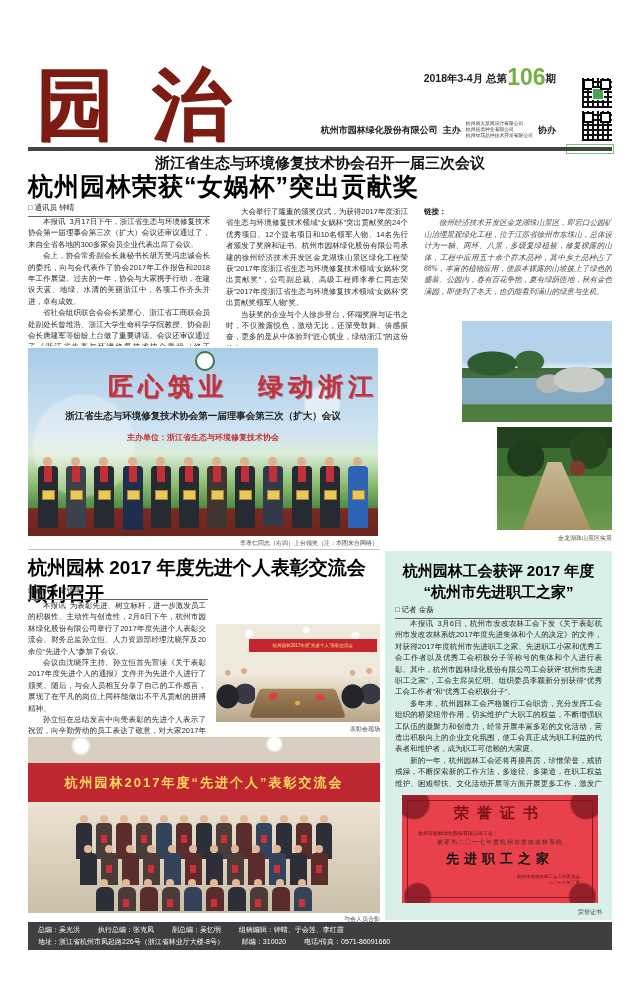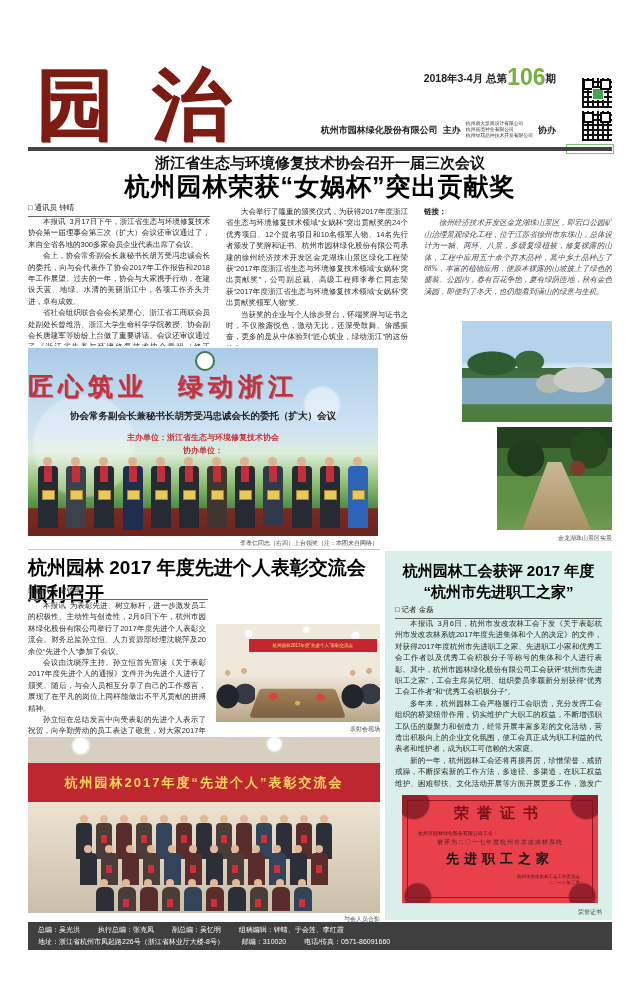--- a/index.html
+++ b/index.html
@@ -30,42 +30,42 @@
                        repeating-linear-gradient(90deg,#111 0 2px,#fff 2px 5px);}
   .qr::before{content:"";position:absolute;left:1px;top:1px;width:7px;height:7px;border:2px solid #000;background:#fff;}
   .qr::after{content:"";position:absolute;right:1px;top:1px;width:7px;height:7px;border:2px solid #000;background:#fff;}
   .qr .qc{position:absolute;left:10px;top:10px;width:10px;height:10px;background:#4ba24f;border:1px solid #fff;}
   .qr-caption{width:46px;height:8px;margin-left:2px;border:1px solid #7fbf7a;color:#4ba24f;
               font-size:4px;line-height:8px;text-align:center;letter-spacing:0;overflow:hidden;}
   .rule1{left:28px;top:147px;width:584px;height:4px;background:#454545;}
 
   
   .kicker{left:28px;top:154px;width:584px;text-align:center;font-size:15px;font-weight:bold;color:#111;}
-  .head1{left:28px;top:170px;width:584px;text-align:center;font-size:25px;font-weight:bold;color:#000;letter-spacing:1px;}
+  .head1{left:28px;top:170px;width:584px;text-align:left;font-size:25px;font-weight:bold;color:#000;letter-spacing:1px;}
   .byline{font-size:7.5px;color:#222;border-bottom:1px solid #666;padding-bottom:3px;}
   .byline1{left:28px;top:203px;width:182px;}
   .bodytext{font-size:7.5px;line-height:11.4px;text-align:justify;color:#2a2a2a;overflow:hidden;}
   .bodytext p{margin:0;text-indent:2em;}
   .bodytext p.noindent{text-indent:0;}
   .lead{font-weight:normal;margin-right:4px;}
   .c1a{left:28px;top:216px;width:182px;height:130px;}
   .c1b{left:226px;top:206px;width:182px;height:140px;}
   .c1c{left:424px;top:206px;width:188px;height:112px;}
   .linkcol{font-family:"Liberation Serif",serif;font-style:italic;color:#474750;}
   .linkcol .link-label{font-style:normal;font-weight:bold;color:#222;font-size:7.5px;display:block;text-indent:0;}
 
   
   .photoA{left:28px;top:348px;width:350px;height:188px;overflow:hidden;
     background:
       radial-gradient(circle at 16% 52%, rgba(255,255,255,.30) 16%, rgba(255,255,255,0) 17%),
       radial-gradient(circle at 84% 30%, rgba(255,255,255,.5) 5%, rgba(255,255,255,0) 6%),
       linear-gradient(180deg,#a9cce8 0%,#cfe3f2 44%,#dcedda 56%,#8fbf72 72%,#4f8a44 85%,#7a2a22 85.5%,#6b241e 100%);}
   .pa-emblem{position:absolute;left:50%;top:3px;width:16px;height:16px;margin-left:-8px;border-radius:50%;
              background:#fff;border:2px solid #3c7a4e;}
-  .pa-title{position:absolute;left:0;top:22px;width:100%;text-align:left;font-size:25px;font-weight:bold;
+  .pa-title{position:absolute;left:0;top:22px;width:100%;text-align:right;font-size:25px;font-weight:bold;
             color:#c4303c;letter-spacing:5px;font-family:"DejaVu Serif",serif;text-shadow:1px 1px 0 rgba(150,20,30,.5);}
   .pa-sub{position:absolute;left:0;top:62px;width:100%;text-align:center;font-size:9.5px;font-weight:bold;color:#1c1c1c;}
   .pa-org1{position:absolute;left:0;top:84px;width:100%;text-align:center;font-size:8px;font-weight:bold;color:#c2363c;}
   .pa-org2{position:absolute;left:0;top:97px;width:100%;text-align:center;font-size:8px;font-weight:bold;color:#c2363c;}
   .pa-people{position:absolute;left:10px;right:10px;bottom:8px;height:72px;display:flex;justify-content:space-between;}
   .pp{position:relative;width:20px;height:62px;background-color:#262b33;border-radius:4px 4px 0 0;margin-top:10px;
       background-image:linear-gradient(90deg,transparent 0 6px,#c22f38 6px 14px,transparent 14px);
       background-size:20px 16px;background-repeat:no-repeat;}
   .pp::before{content:"";position:absolute;top:-9px;left:5px;width:9px;height:9px;border-radius:50%;background:#dcb18e;}
   .pp::after{content:"";position:absolute;top:24px;left:4px;width:11px;height:8px;background:#e7c95c;border:1px solid #a8862a;}
@@ -222,23 +222,22 @@
     <p>当获奖的企业与个人徐步登台，怀端奖牌与证书之时，不仅脸露悦色，激动无比，还深受鼓舞。倍感振奋，更多的是从中体验到“匠心筑业，绿动浙江”的这份使命！</p>
   </div>
   <div class="abs bodytext c1c linkcol">
     <span class="link-label">链接：</span>
     <p>徐州经济技术开发区金龙湖珠山景区，即宕口公园矿山治理景观绿化工程，位于江苏省徐州市东珠山，总体设计为一轴、两环、八景，多级复绿植被，修复裸露的山体，工程中应用五十余个乔木品种，其中乡土品种占了88%，丰富的植物应用，使原本裸露的山坡披上了绿色的盛装。公园内，春有百花争艳，夏有绿荫匝地，秋有金色满园，即使到了冬天，也仍能看到满山的绿意与生机。</p>
   </div>
 
   <div class="abs photoA">
     <span class="pa-emblem"></span>
     <div class="pa-title">匠心筑业　绿动浙江</div>
-    <div class="pa-sub">协会常务副会长兼秘书长胡芳受冯忠诚会长的委托（扩大）会议</div>
+    <div class="pa-sub">浙江省生态与环境修复技术协会第一届理事会第三次（扩大）会议</div>
     <div class="pa-org1">主办单位：浙江省生态与环境修复技术协会</div>
-    <div class="pa-org2">协办单位：</div>
     <div class="pa-people">
       <i class="pp"></i>
         <i class="pp"></i>
         <i class="pp"></i>
         <i class="pp"></i>
         <i class="pp"></i>
         <i class="pp"></i>
         <i class="pp"></i>
         <i class="pp"></i>
         <i class="pp"></i>

